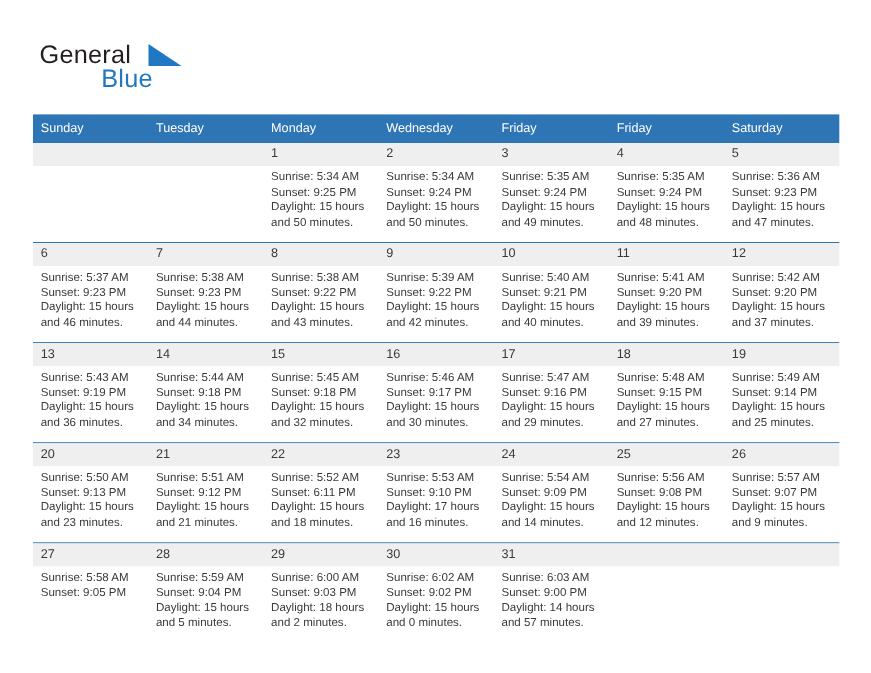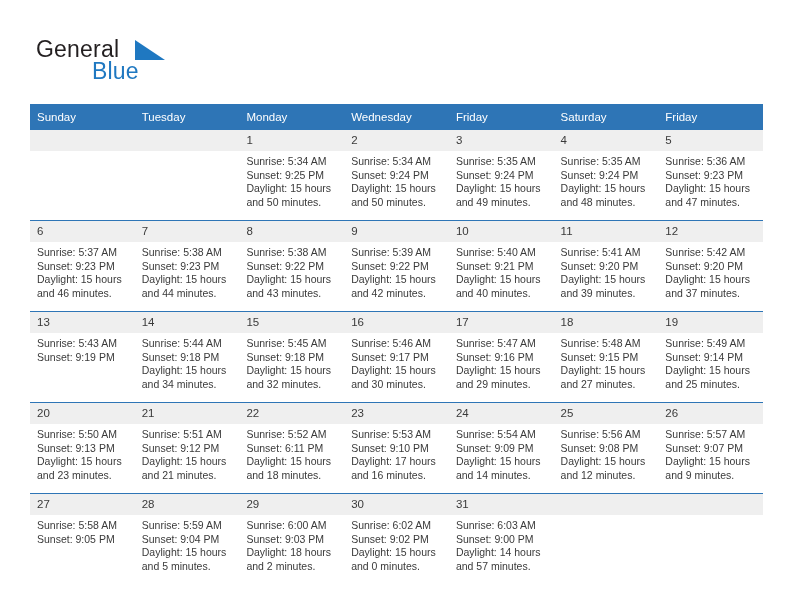--- a/index.html
+++ b/index.html
@@ -174,22 +174,22 @@
 
   </div>
 
   <div class="calendar">
     <div class="dow-row">
         <div class="dow-cell">Sunday</div>
         <div class="dow-cell">Tuesday</div>
         <div class="dow-cell">Monday</div>
         <div class="dow-cell">Wednesday</div>
         <div class="dow-cell">Friday</div>
+        <div class="dow-cell">Friday</div>
         <div class="dow-cell">Saturday</div>
-        <div class="dow-cell">Friday</div>
       </div>
     <div id="weeks-container">
         <div class="week">
           <div class="week-datebar">
             <div class="date-cell"></div>
             <div class="date-cell"></div>
             <div class="date-cell">1</div>
             <div class="date-cell">2</div>
             <div class="date-cell">3</div>
             <div class="date-cell">4</div>
@@ -280,20 +280,21 @@
             <div class="date-cell">15</div>
             <div class="date-cell">16</div>
             <div class="date-cell">17</div>
             <div class="date-cell">18</div>
             <div class="date-cell">19</div>
           </div>
           <div class="week-body">
             <div class="info-cell">
               <div class="info-line">Sunrise: 5:43 AM</div>
               <div class="info-line">Sunset: 9:19 PM</div>
+              <div class="info-line wrap">Daylight: 15 hours and 36 minutes.</div>
             </div>
             <div class="info-cell">
               <div class="info-line">Sunrise: 5:44 AM</div>
               <div class="info-line">Sunset: 9:18 PM</div>
               <div class="info-line wrap">Daylight: 15 hours and 34 minutes.</div>
             </div>
             <div class="info-cell">
               <div class="info-line">Sunrise: 5:45 AM</div>
               <div class="info-line">Sunset: 9:18 PM</div>
               <div class="info-line wrap">Daylight: 15 hours and 32 minutes.</div>

